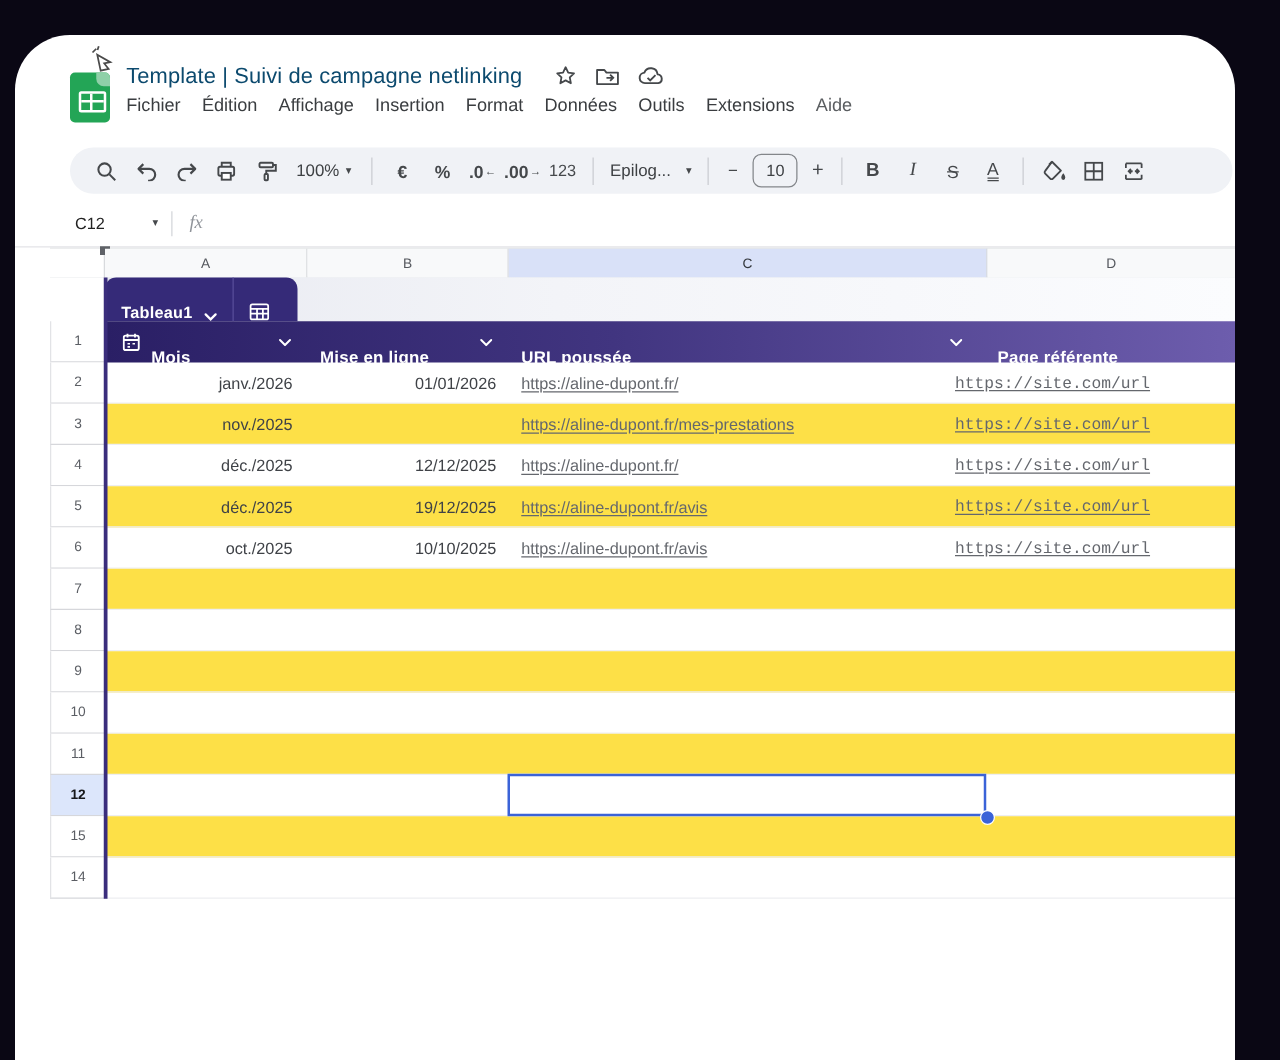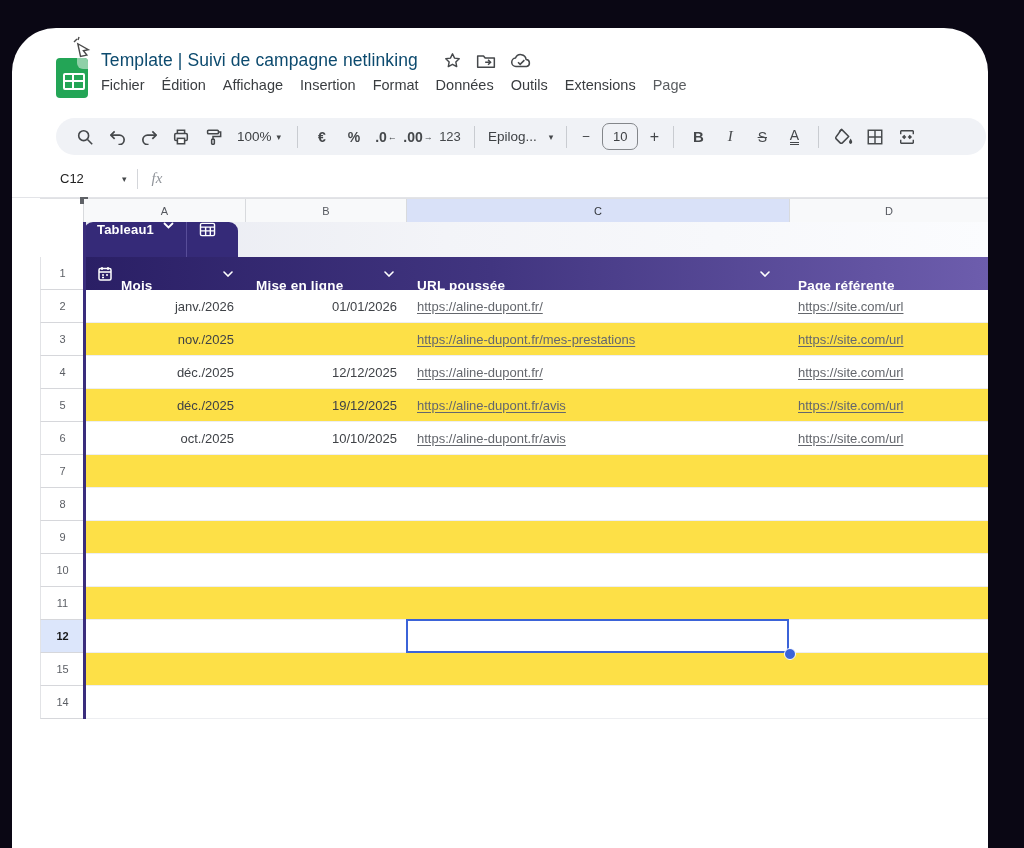--- a/index.html
+++ b/index.html
@@ -65,21 +65,21 @@
     background:#f8f9fa;border-top:1px solid #e0e1e4;border-bottom:1px solid #d8dadd;box-sizing:border-box;}
   .colcell{position:absolute;top:0;height:23px;display:flex;align-items:center;justify-content:center;
     font-size:11px;color:#55585e;border-right:1px solid #d8dadd;box-sizing:border-box;background:#f8f9fa;}
   .colcell.sel{background:#d9e1f8;color:#33373d;}
   .corner-cell{position:absolute;left:0;top:0;width:44px;height:23px;background:#fff;
     border-right:1px solid #d8dadd;box-sizing:border-box;}
   .corner-mark{position:absolute;left:40px;top:-2px;width:8px;height:7px;background:#5f6267;}
   .tabrow{position:absolute;left:72px;top:194px;width:904px;height:35px;
     background:linear-gradient(90deg,#e8eaf1 0%,#f3f4f8 40%,#fbfcfe 100%);}
   .table-tab{position:absolute;left:0;top:0;width:154px;height:35px;background:#352a78;
-    border-radius:9px 9px 0 0;display:flex;align-items:flex-start;color:#fff;box-sizing:border-box;padding-left:13px;}
+    border-radius:9px 9px 0 0;display:flex;align-items:flex-end;color:#fff;box-sizing:border-box;padding-left:13px;}
   .table-tab .tname{font-size:13px;font-weight:700;letter-spacing:.2px;}
   .table-tab .tchev{margin-left:9px;display:flex;}
   .table-tab .tdiv{width:1px;height:35px;background:#584d99;margin-left:12px;}
   .table-tab .ticon{margin-left:12px;display:flex;}
   
   .theader{position:absolute;left:72px;top:229px;width:904px;height:33px;
     background:linear-gradient(90deg,#2a1f65 0%,#413580 45%,#6d5dad 100%);
     color:#fff;}
   .hcell{position:absolute;top:0;height:33px;display:flex;align-items:center;box-sizing:border-box;}
   .hlabel{font-size:13.5px;font-weight:600;letter-spacing:.2px;white-space:nowrap;margin-top:23px;}
@@ -88,21 +88,21 @@
   .gutter-cell{position:absolute;left:28px;width:44px;display:flex;align-items:center;justify-content:center;
     font-size:11px;color:#5b5e64;border-bottom:1px solid #d6d7db;border-left:1px solid #e2e3e6;box-sizing:border-box;background:#fff;}
   .gutter-cell.sel{background:#dce6fb;color:#17181a;font-weight:700;}
   .band{position:absolute;left:72px;width:904px;border-bottom:1px solid #edeef1;box-sizing:border-box;}
   .band.alt{background:#fde047;}
   .cellA,.cellB,.cellC,.cellD{position:absolute;top:0;height:100%;display:flex;align-items:center;
     font-size:13px;color:#3f4247;box-sizing:border-box;white-space:nowrap;overflow:hidden;}
   .cellA{left:0;width:162px;justify-content:flex-end;padding-right:12px;}
   .cellB{left:162px;width:161px;justify-content:flex-end;padding-right:10px;}
   .cellC{left:323px;width:383px;padding-left:10px;}
-  .cellD{left:706px;width:198px;padding-left:8px;}
+  .cellD{left:672px;width:198px;padding-left:8px;font-family:Liberation Mono, monospace;}
   .linktext{color:#64676d;text-decoration:underline;text-underline-offset:2px;}
   .table-border-left{position:absolute;left:71px;top:194px;width:2.5px;height:497px;background:#3a2d7c;}
   
   .sel-box{position:absolute;left:394px;top:591px;width:383px;height:34px;
     border:2px solid #3b63d8;box-sizing:border-box;background:#fff;}
   .sel-handle{position:absolute;left:772px;top:620px;width:10px;height:10px;border-radius:50%;
     background:#3b63d8;border:1.5px solid #fff;box-sizing:content-box;}
   svg{display:block;}
 </style>
 </head>
@@ -148,21 +148,21 @@
       </div>
       <div class="menubar">
           <span class="menu-item">Fichier</span>
           <span class="menu-item">Édition</span>
           <span class="menu-item">Affichage</span>
           <span class="menu-item">Insertion</span>
           <span class="menu-item">Format</span>
           <span class="menu-item">Données</span>
           <span class="menu-item">Outils</span>
           <span class="menu-item">Extensions</span>
-          <span class="menu-item">Page</span>
+          <span class="menu-item">Aide</span>
         </div>
     </div>
   </div>
 
   <div class="toolbar">
     <span class="tbtn">
       <svg width="18" height="18" viewBox="0 0 20 20" fill="none" stroke="#45484b" stroke-width="1.8">
         <circle cx="8.5" cy="8.5" r="5.5"></circle>
           <path d="M12.8 12.8 L18 18"></path>
       </svg>

